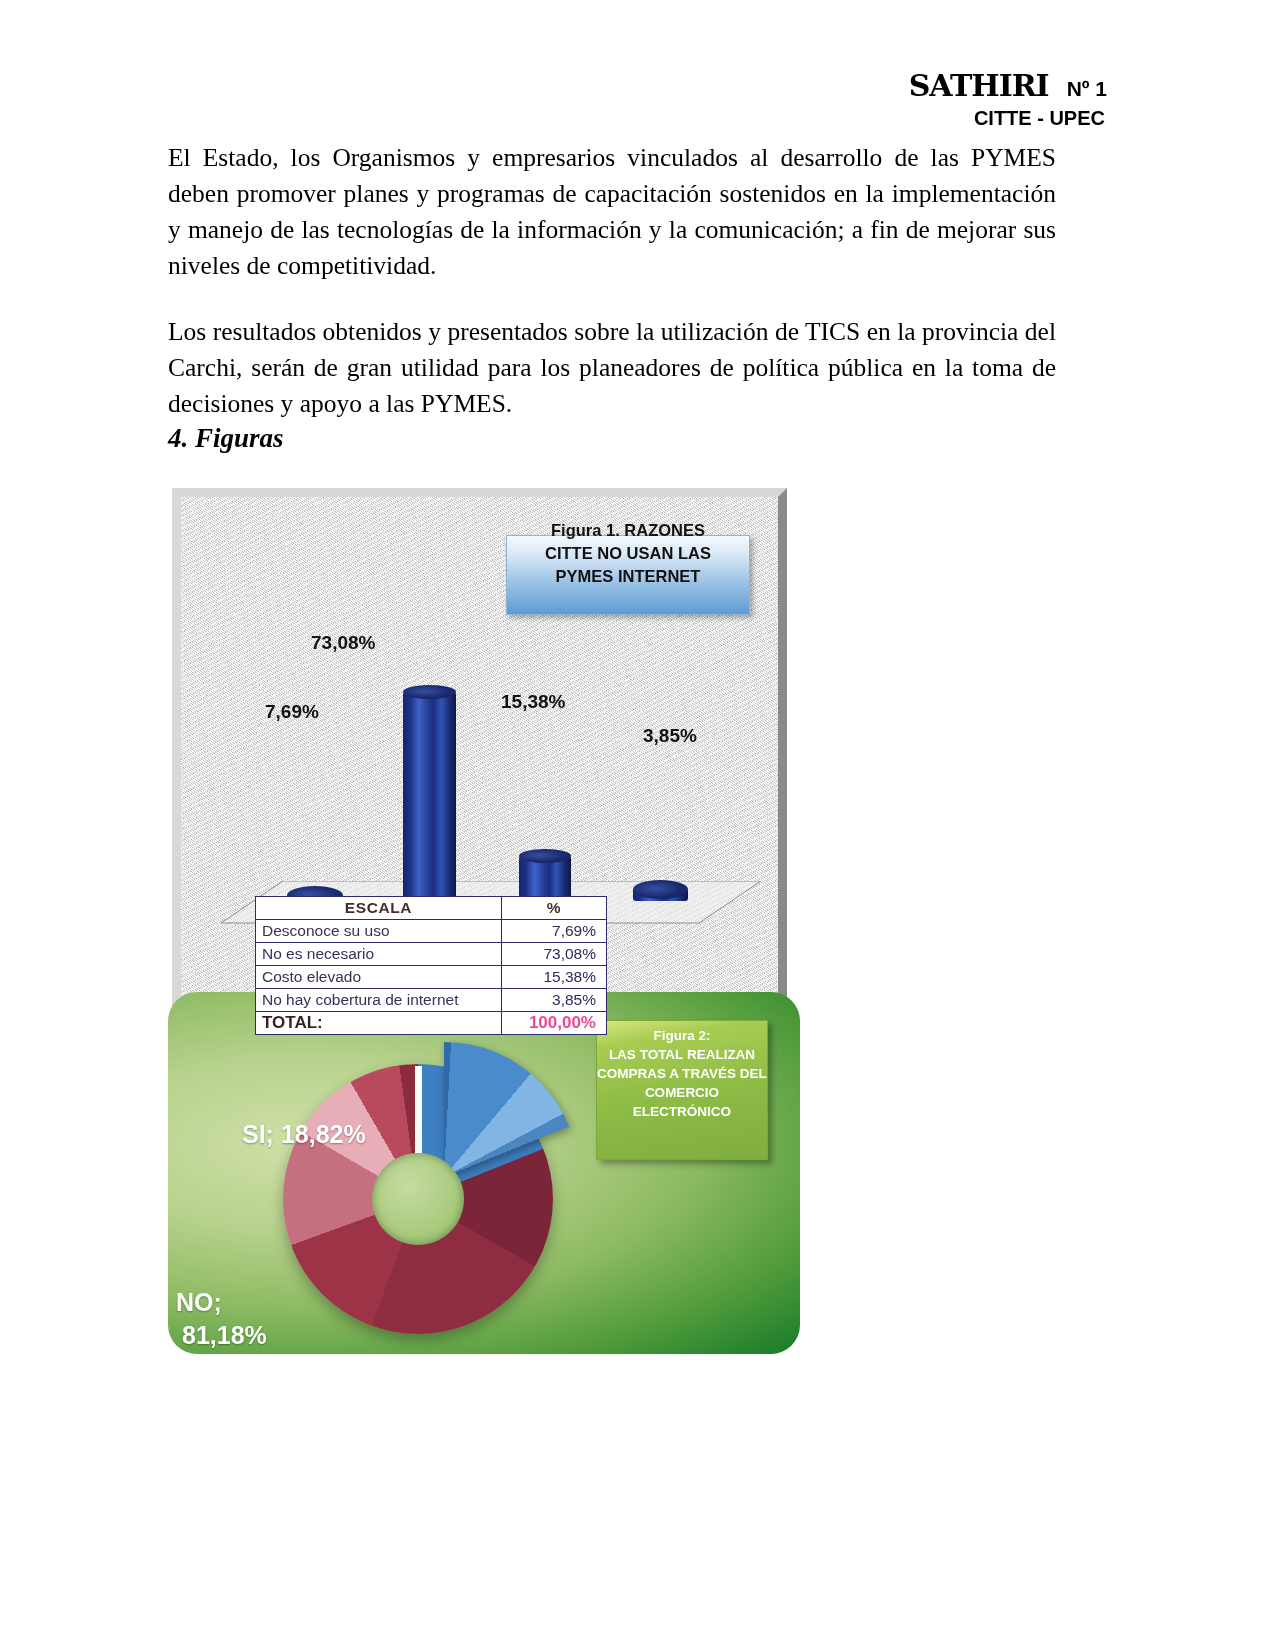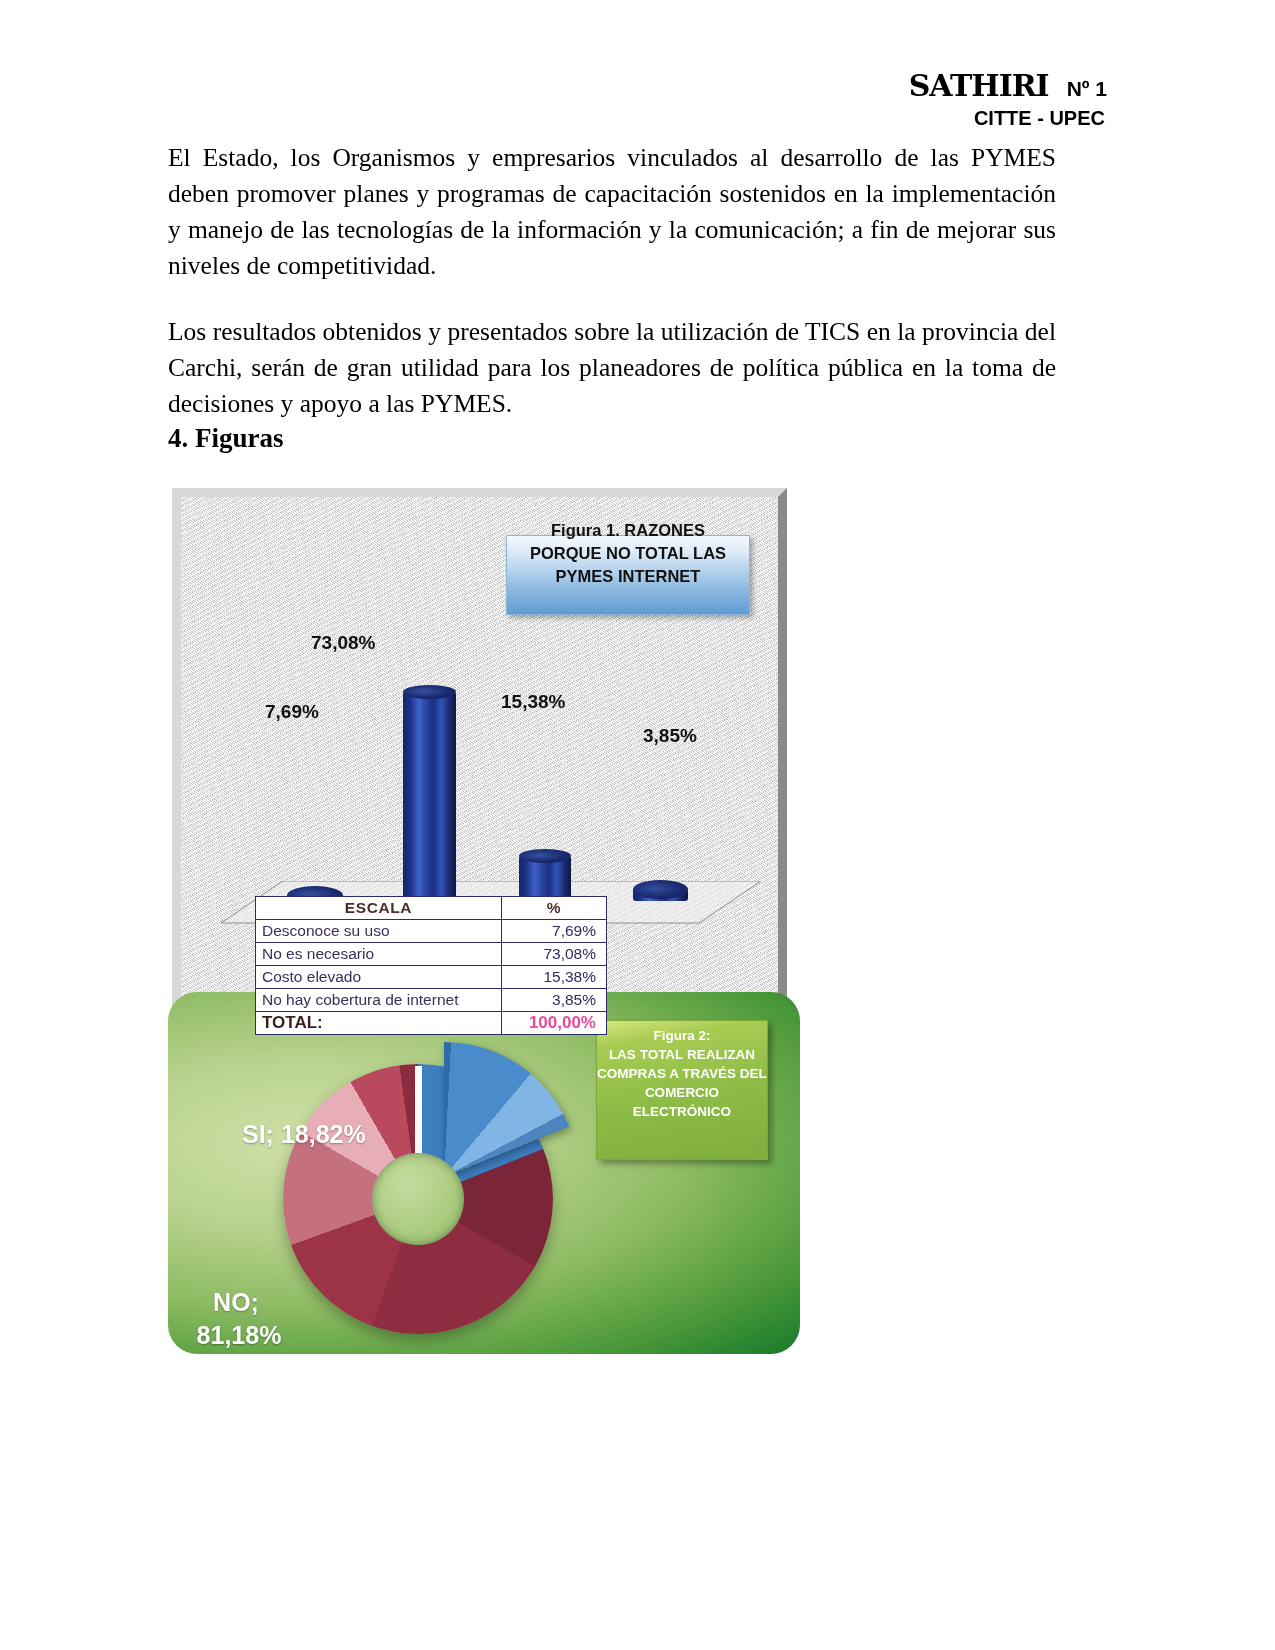--- a/index.html
+++ b/index.html
@@ -66,20 +66,21 @@
   }
   p.para:last-child { margin-bottom: 0; }
 
   h2.section-head {
     font-size: 27px;
     font-weight: bold;
     margin: 0;
     position: absolute;
     left: 168px;
     top: 423px;
+    font-style: italic;
   }
 
   
   .fig1 {
     position: absolute;
     left: 172px;
     top: 488px;
     width: 615px;
     height: 572px;
     box-sizing: border-box;
@@ -281,21 +282,20 @@
   .no-label {
     position: absolute;
     left: 176px;
     top: 1286px;
     font-family: "Liberation Sans", sans-serif;
     font-weight: bold;
     font-size: 25px;
     line-height: 33px;
     color: #ffffff;
     text-shadow: 0 1px 2px rgba(0,0,0,.35);
-    text-align: center;
     width: 120px;
     z-index: 6;
   }
   .no-label .pct2 {
     display: block;
     margin-left: 6px;
   }
 
   .fig2-titlebox {
     position: absolute;
@@ -339,21 +339,21 @@
 </div>
 
 <h2 class="section-head">4. Figuras</h2>
 
 <div class="fig1">
   <div class="noise"></div>
 
   <div class="fig1-titlebox"></div>
   <div class="fig1-titletext">
     <div>Figura 1. RAZONES</div>
-    <div>PORQUE NO TOTAL LAS</div>
+    <div>CITTE NO USAN LAS</div>
     <div>PYMES INTERNET</div>
   </div>
 
   <div class="plinth">
     <svg width="540" height="44" viewBox="0 0 540 44">
       <polygon points="62,0 540,0 478,42 0,42" fill="#f0f0f0" fill-opacity="0.55" stroke="#8e8e8e" stroke-width="1"></polygon>
     </svg>
   </div>
 
   <div class="bar flat" style="left:106px; bottom:140px; width:56px; height:16px;">

